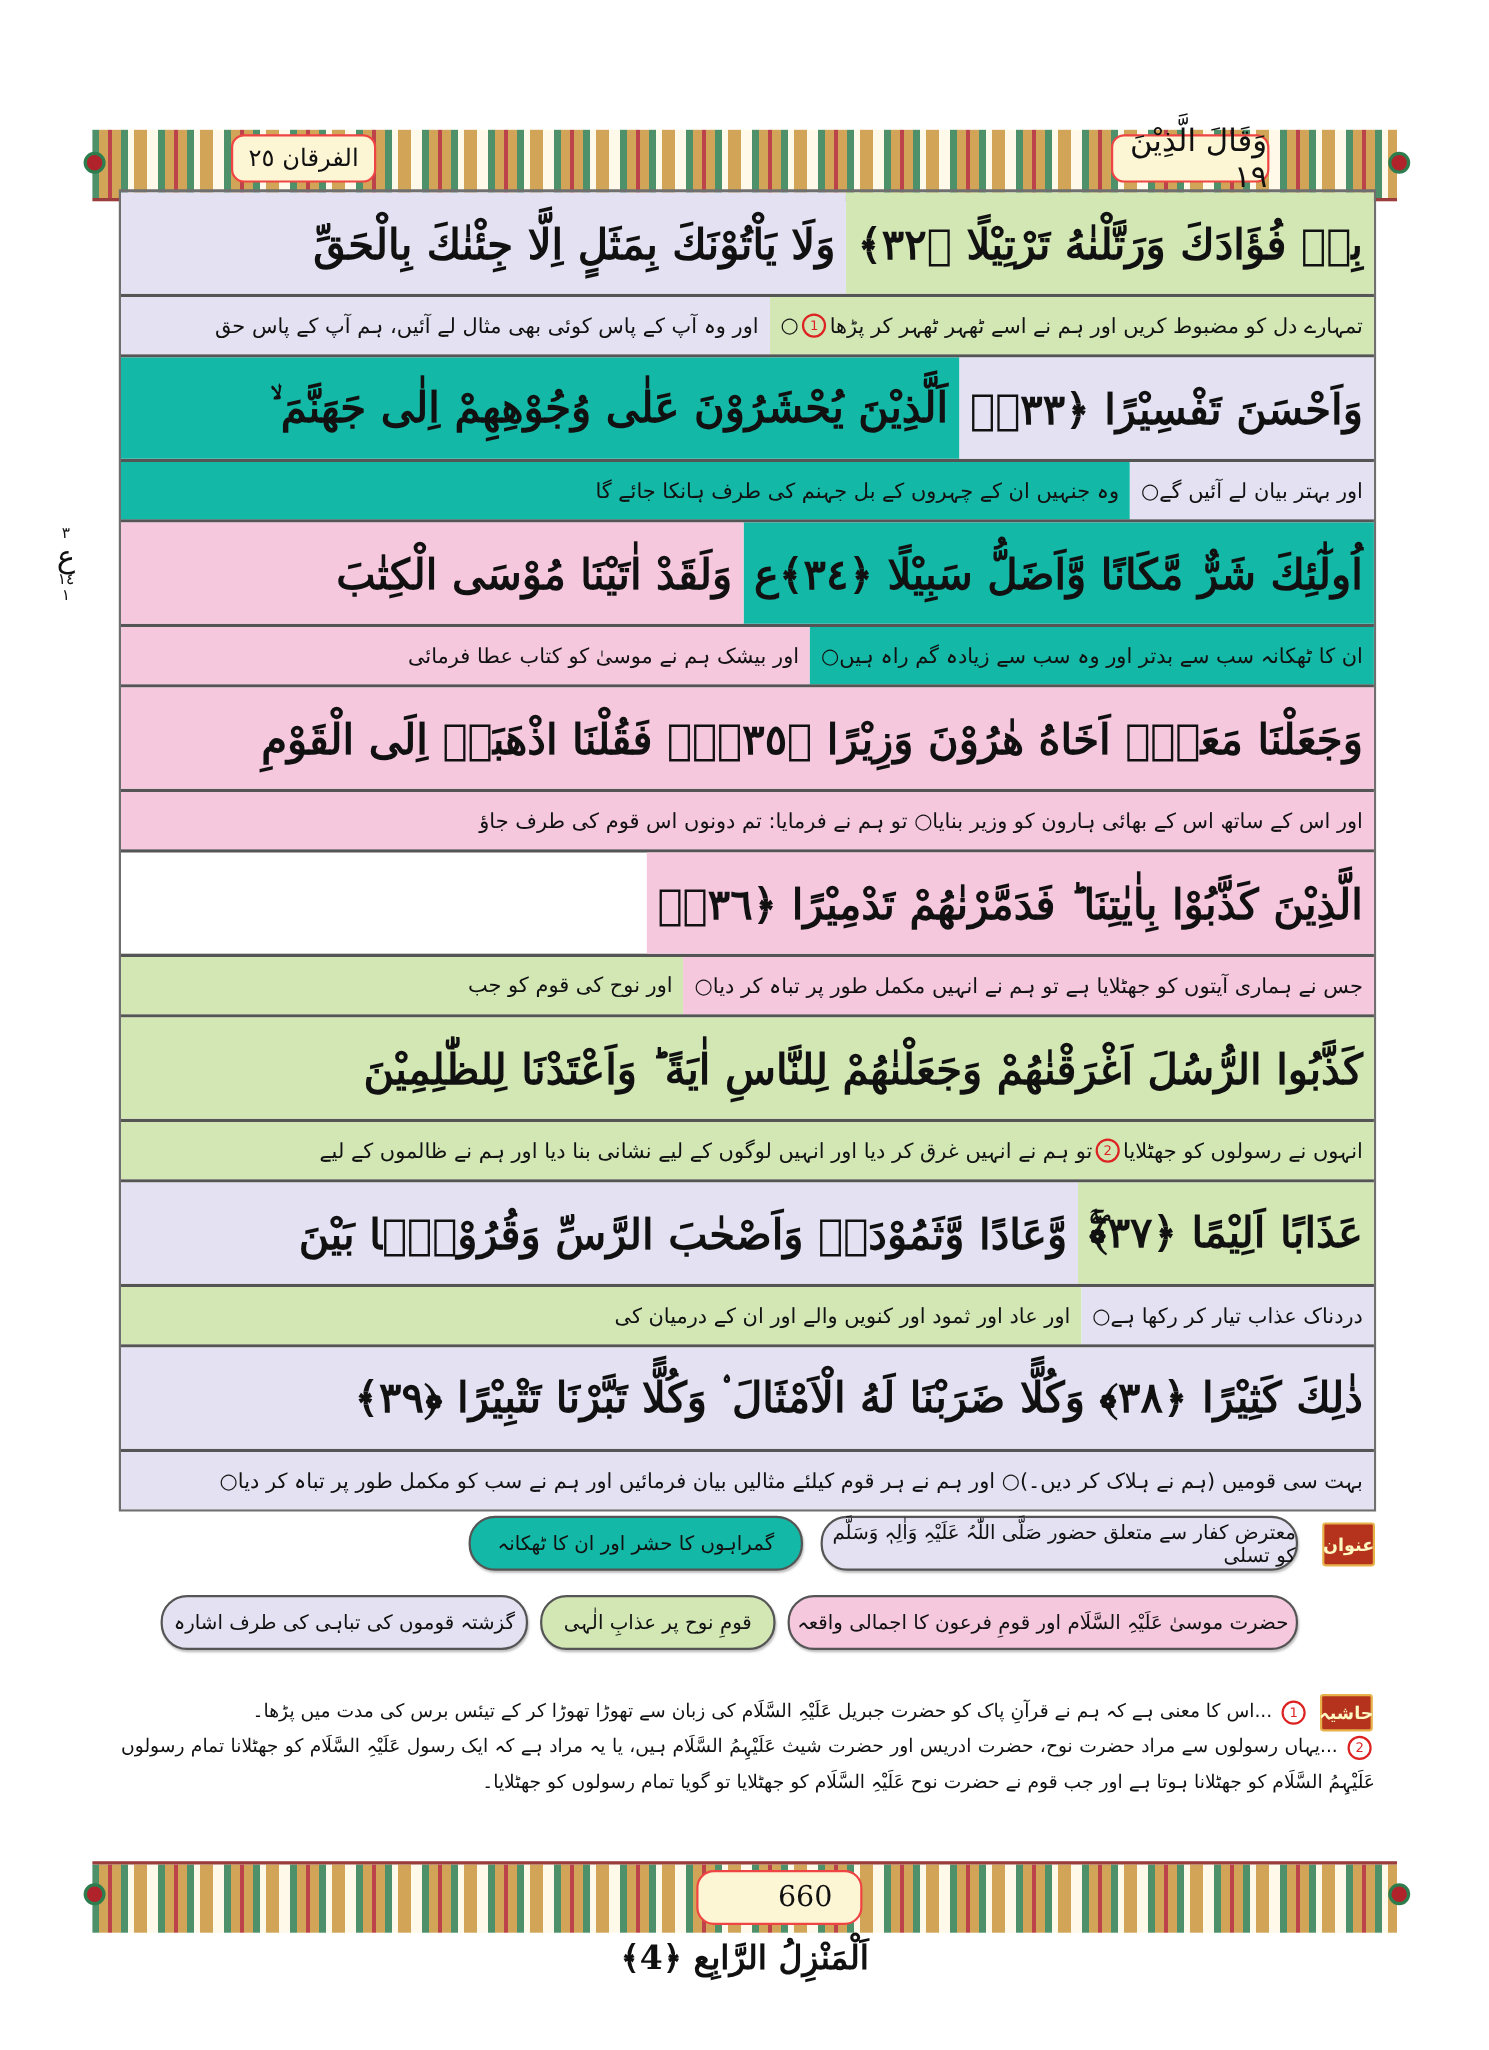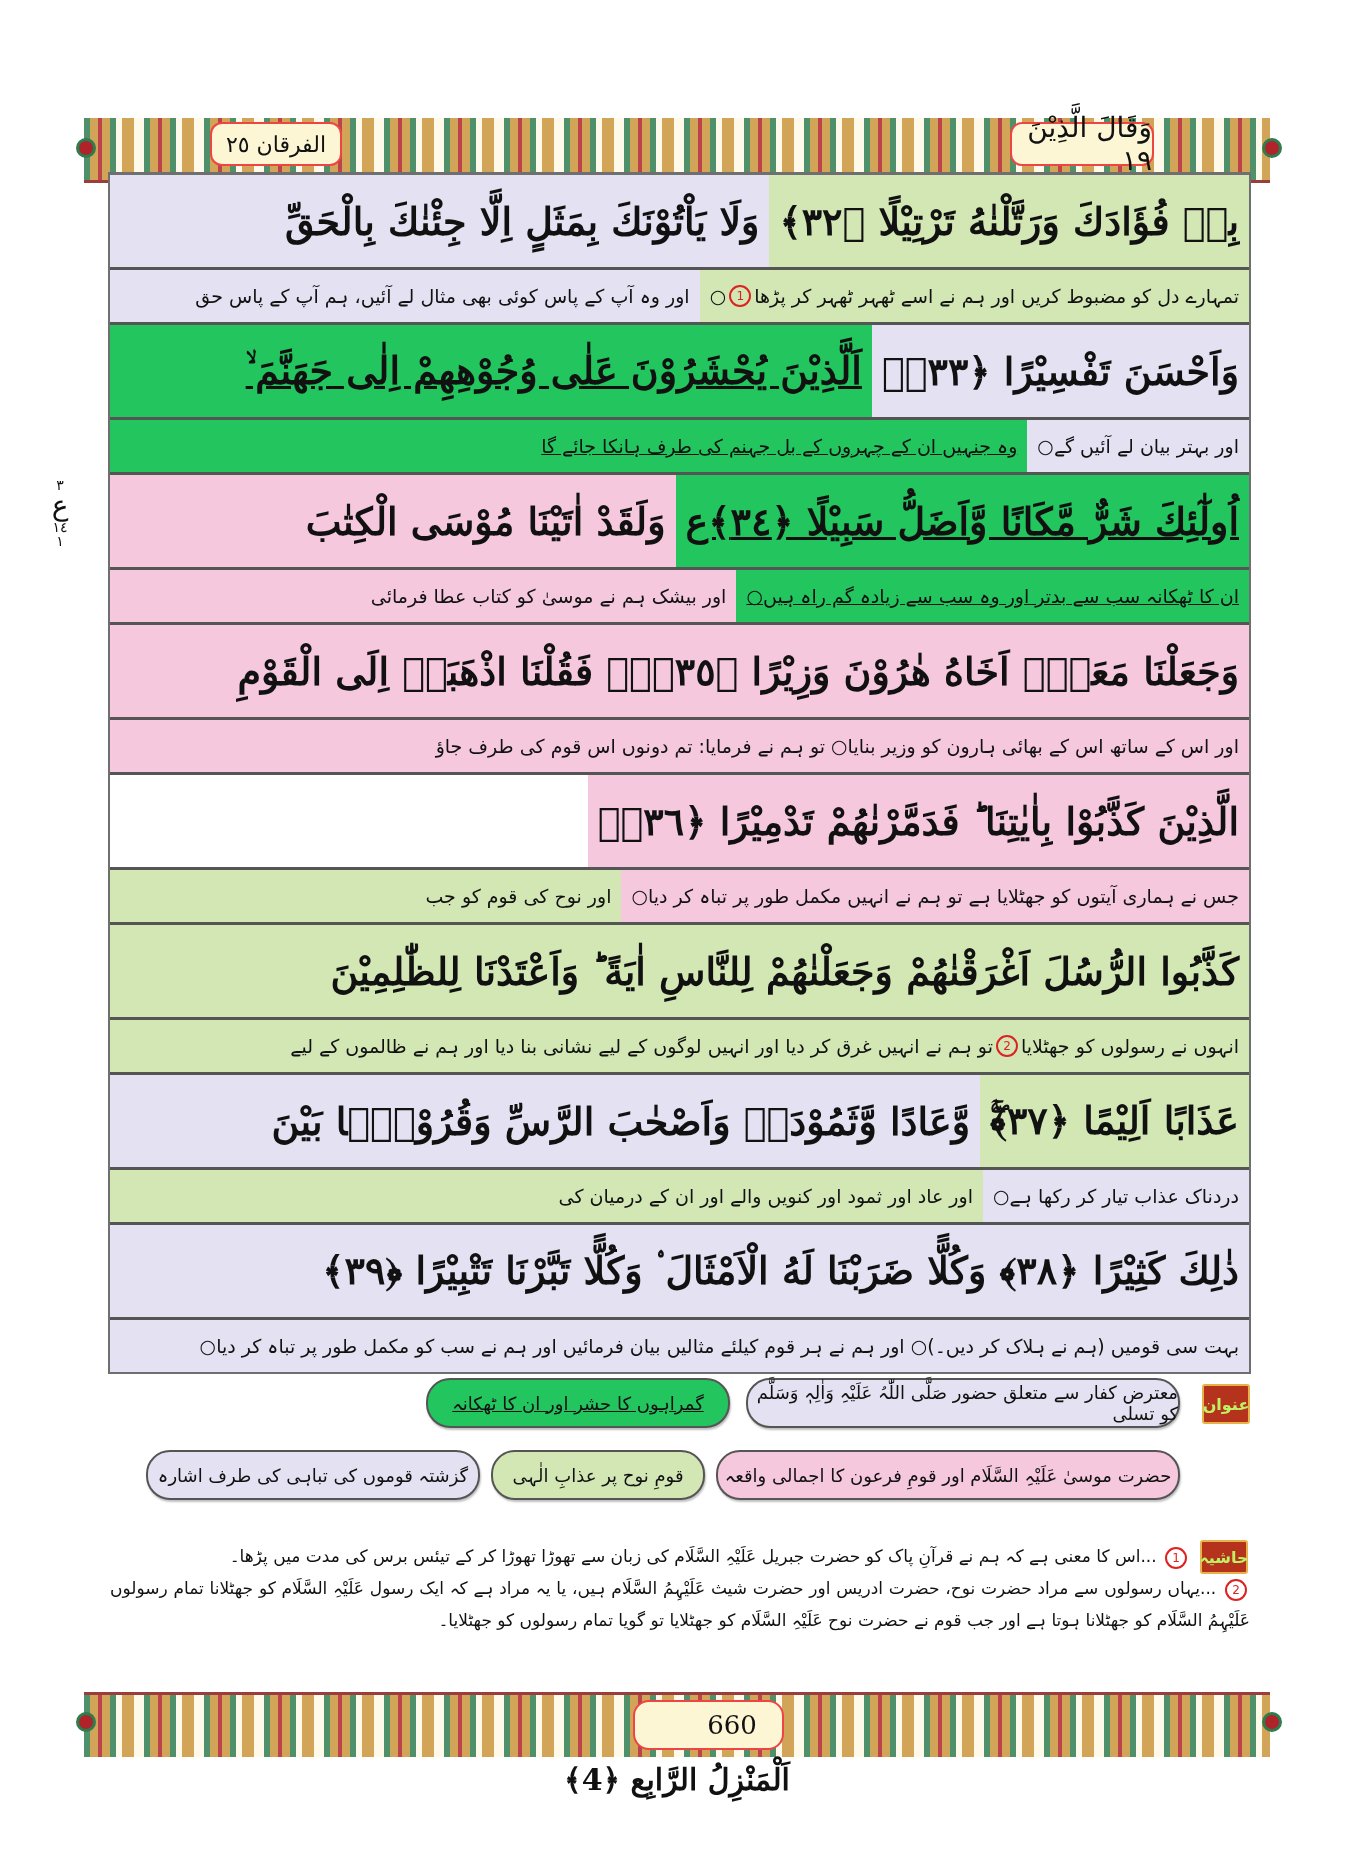--- a/index.html
+++ b/index.html
@@ -19,34 +19,34 @@
   .page-num { left:633px; top:1700px; width:100px; height:46px; font-size:26px; border-radius:16px;padding-left:47px; }
 
   .table { position:absolute; left:108px; top:172px; width:1139px; border:2px solid #6f6f6f; border-top-width:3px; }
   .row { display:flex; flex-direction:row-reverse; border-bottom:3px solid #555; direction:rtl; }
   .row:last-child { border-bottom:none; }
   .seg { display:flex; align-items:center; padding:0 10px; white-space:nowrap; overflow:hidden; }
   .arabic .seg { height:92px; font-family:"DejaVu Serif", serif; font-size:38px; font-weight:bold; }
   .urdu .seg { height:52px; font-family:"DejaVu Sans", sans-serif; font-size:19px; }
   .c-lav { background:#e4e2f2; }
   .c-grn { background:#d3e7b5; }
-  .c-yel { background:#22c55e;text-decoration:underline; }
+  .c-yel { background:#14b8a6; }
   .c-pnk { background:#f6c8de; }
   .seg span { direction:rtl; }
   .fn-mark { display:inline-block; width:18px; height:18px; border:2px solid #d22; border-radius:50%;
     color:#d22; font-size:12px; line-height:18px; text-align:center; margin:0 3px; }
 
   .ruku { position:absolute; left:40px; top:478px; width:40px; height:110px; display:flex; flex-direction:column;
     align-items:center; font-family:"DejaVu Serif", serif; font-size:28px; line-height:1; }
   .ruku .top, .ruku .bot { font-size:14px; }
 
   .topics { position:absolute; left:140px; top:1378px; width:1110px; height:140px; }
   .pill { position:absolute; height:46px; border:2px solid #555; border-radius:24px; display:flex;
     align-items:center; justify-content:center; font-size:18px; direction:rtl; box-shadow:1px 2px 2px rgba(0,0,0,.25); }
-  .label-badge { position:absolute; background:#b5321c; color:#bef264; border:2px solid #e8b24a; font-size:16px;
+  .label-badge { position:absolute; background:#b5321c; color:#fef9c3; border:2px solid #e8b24a; font-size:16px;
     display:flex; align-items:center; justify-content:center; font-weight:bold; border-radius:3px; }
 
   .notes { position:absolute; left:110px; top:1540px; width:1140px; direction:rtl; font-size:17px; line-height:32px; text-align:justify; }
   .notes p { margin:0; }
   .manzil { position:absolute; left:0; width:1354px; top:1762px; text-align:center; font-family:"DejaVu Serif", serif;
     font-size:30px; font-weight:bold; direction:rtl; }
 </style>
 </head>
 <body>
 

